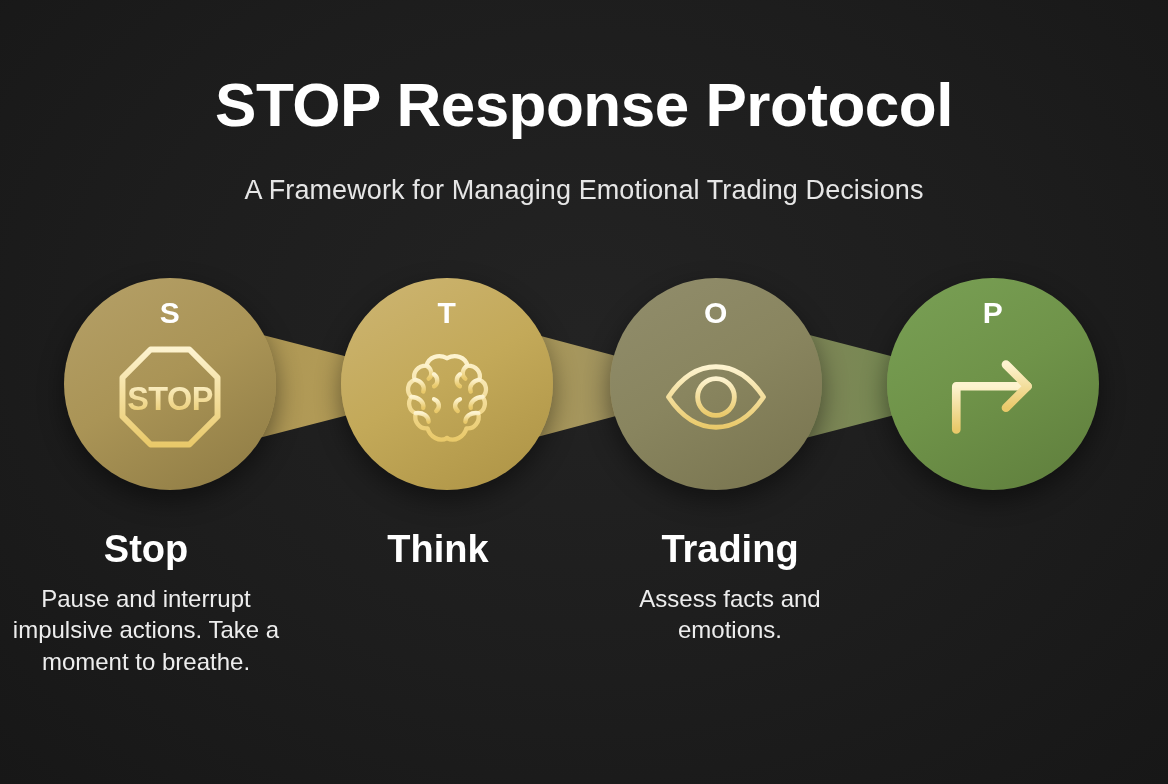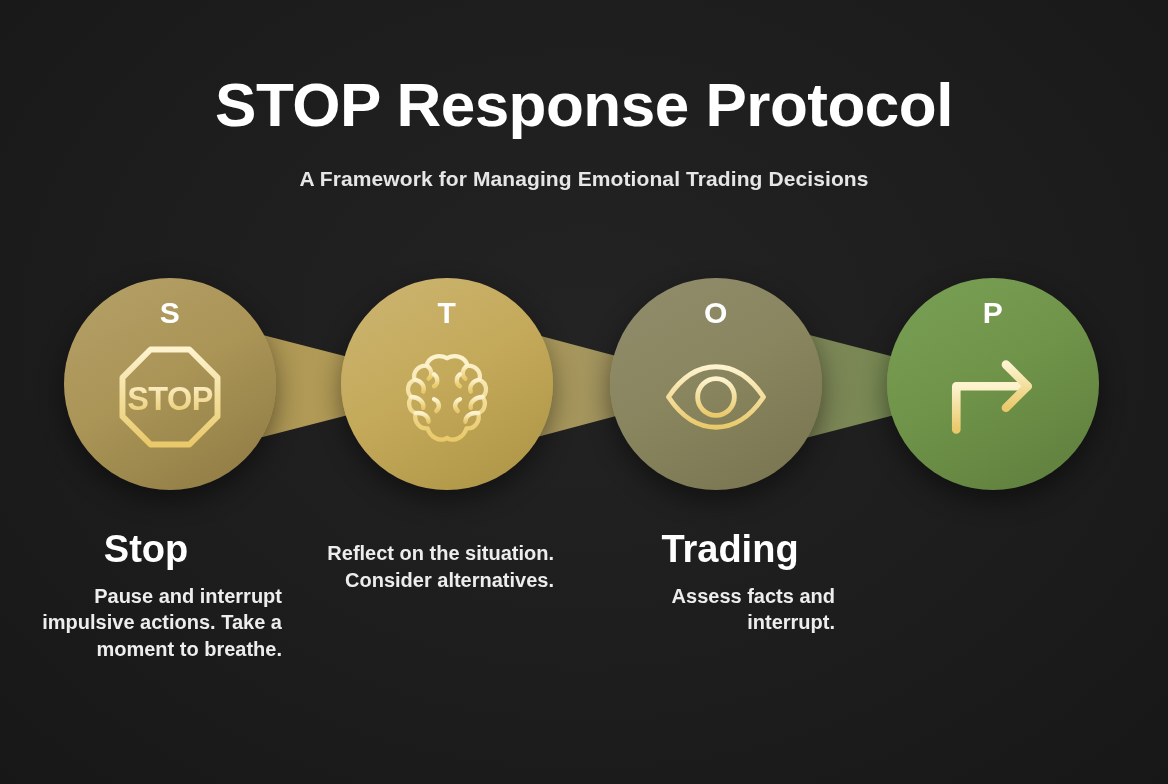--- a/index.html
+++ b/index.html
@@ -27,24 +27,24 @@
   }
   #page-title {
     margin: 0;
     font-size: 62px;
     font-weight: bold;
     color: #ffffff;
     letter-spacing: -0.5px;
     line-height: 1.05;
   }
   #page-subtitle {
-    margin: 4px;
+    margin: 12px;
     padding-top: 26px;
-    font-size: 21px;
-    font-weight: bold;
+    font-size: 27px;
+    font-weight: normal;
     color: #e6e6e6;
     letter-spacing: 0.1px;
   }
 
   
   #flow {
     position: absolute;
     left: 0; right: 0;
     top: 278px;
     height: 216px;
@@ -113,25 +113,24 @@
   }
   .caption-title {
     font-size: 38px;
     font-weight: bold;
     color: #ffffff;
     line-height: 1.12;
     margin: 0;
   }
   .caption-desc {
     margin: 12px 0 0 0;
-    font-size: 20px;
-    font-weight: bold;
+    font-size: 24px;
+    font-weight: normal;
     color: #ededed;
     line-height: 1.33;
-    text-align: right;
   }
   .cap-w-wide { max-width: 300px; margin-left: auto; margin-right: auto; }
   .cap-w-mid  { max-width: 232px; margin-left: auto; margin-right: auto; }
   .cap-w-narr { max-width: 210px; margin-left: auto; margin-right: auto; }
 </style>
 </head>
 <body>
 
 <div id="stage">
 
@@ -288,26 +287,26 @@
   </div>
 
   <div id="captions">
 
     <div class="caption">
       <p class="caption-title">Stop</p>
       <p class="caption-desc cap-w-wide">Pause and interrupt impulsive actions. Take a moment to breathe.</p>
     </div>
 
     <div class="caption">
-      <p class="caption-desc cap-w-mid">Reflect on the situation. Consider alternatives.</p>
+      <p class="caption-title">Think</p>
     </div>
 
     <div class="caption">
       <p class="caption-title">Trading</p>
-      <p class="caption-desc cap-w-narr">Assess facts and interrupt.</p>
+      <p class="caption-desc cap-w-narr">Assess facts and emotions.</p>
     </div>
 
     <div class="caption">
     </div>
 
   </div>
 
 </div>
 
 </body></html>

